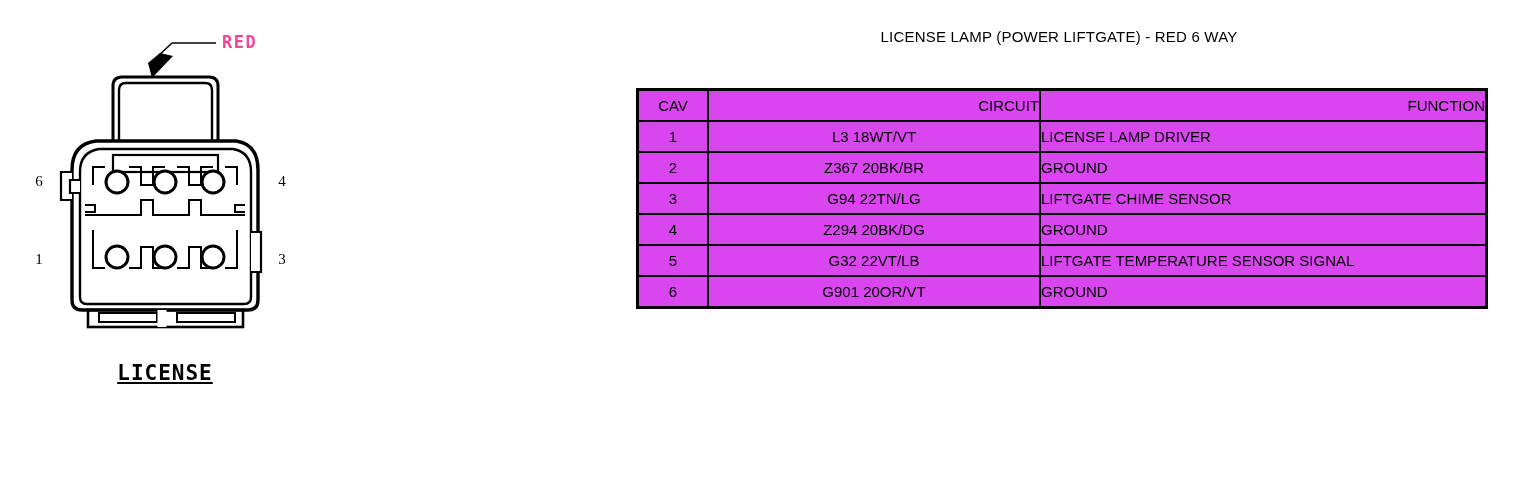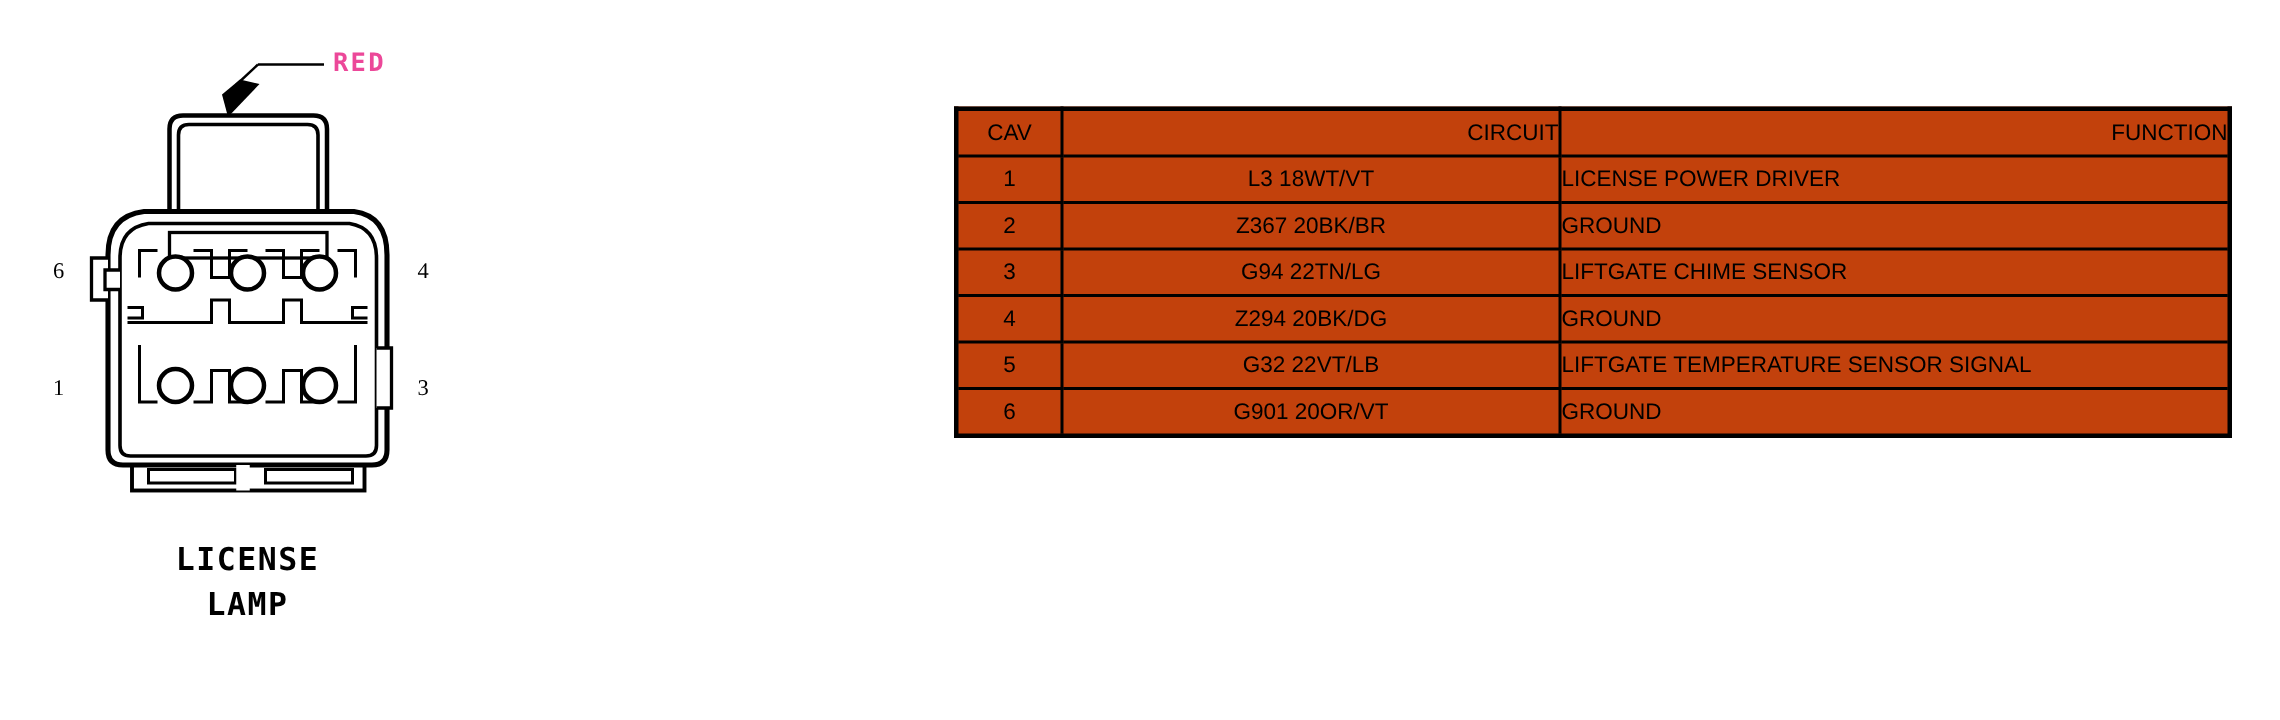--- a/index.html
+++ b/index.html
@@ -19,30 +19,30 @@
   #pin-label-3{left:272px;top:252px;}
 
   #red-callout-label{position:absolute;left:222px;top:32px;
       font-family:"DejaVu Sans Mono", monospace;font-size:17px;
       font-weight:700;letter-spacing:1.5px;color:#ec4899;}
 
   #connector-caption{position:absolute;left:0px;top:358px;width:330px;
       text-align:center;font-family:"DejaVu Sans Mono", monospace;
       font-weight:700;font-size:21px;line-height:30px;letter-spacing:1px;
       color:#000;}
-  #connector-caption div{white-space:nowrap;}
+  #connector-caption div{white-space:nowrap;text-decoration:underline;}
 
   
   #table-panel{position:absolute;left:636px;top:28px;width:846px;}
   #table-title{width:846px;text-align:center;font-size:15px;
       letter-spacing:.2px;color:#000;margin-bottom:8px;
       font-family:"Liberation Sans", sans-serif;}
 
   table#pinout-table{border-collapse:collapse;width:846px;
-      table-layout:fixed;background:#c2410c;margin-top:43px;}
+      table-layout:fixed;background:#d946ef;margin-top:43px;}
   table#pinout-table, table#pinout-table th, table#pinout-table td{
       border:2px solid #000;}
   table#pinout-table{border-width:3px;}
   table#pinout-table th,table#pinout-table td{
       height:29px;padding:0 0 0 0;font-size:15px;font-weight:400;
       color:#000;font-family:"Liberation Sans", sans-serif;}
   th.col-cav,td.cell-cav{width:68px;text-align:center;}
   th.col-circuit,td.cell-circuit{width:330px;text-align:center;padding-left:9px;}
   th.col-function,td.cell-function{width:444px;text-align:left;padding-left:9px;}
   th.col-circuit,th.col-function{text-align:right;padding-left:0;}
@@ -122,39 +122,39 @@
 
   <div id="red-callout-label">RED</div>
 
   <div class="pin-label" id="pin-label-6">6</div>
   <div class="pin-label" id="pin-label-1">1</div>
   <div class="pin-label" id="pin-label-4">4</div>
   <div class="pin-label" id="pin-label-3">3</div>
 
   <div id="connector-caption">
     <div>LICENSE</div>
-    <div>LAMP</div>
   </div>
 </div>
 
 <div id="table-panel">
+  <div id="table-title">LICENSE LAMP (POWER LIFTGATE) - RED 6 WAY</div>
 
   <table id="pinout-table">
     <thead>
       <tr>
         <th class="col-cav">CAV</th>
         <th class="col-circuit">CIRCUIT</th>
         <th class="col-function">FUNCTION</th>
       </tr>
     </thead>
     <tbody id="pinout-table-body">
         <tr>
           <td class="cell-cav">1</td>
           <td class="cell-circuit">L3 18WT/VT</td>
-          <td class="cell-function">LICENSE POWER DRIVER</td>
+          <td class="cell-function">LICENSE LAMP DRIVER</td>
         </tr>
         <tr>
           <td class="cell-cav">2</td>
           <td class="cell-circuit">Z367 20BK/BR</td>
           <td class="cell-function">GROUND</td>
         </tr>
         <tr>
           <td class="cell-cav">3</td>
           <td class="cell-circuit">G94 22TN/LG</td>
           <td class="cell-function">LIFTGATE CHIME SENSOR</td>

